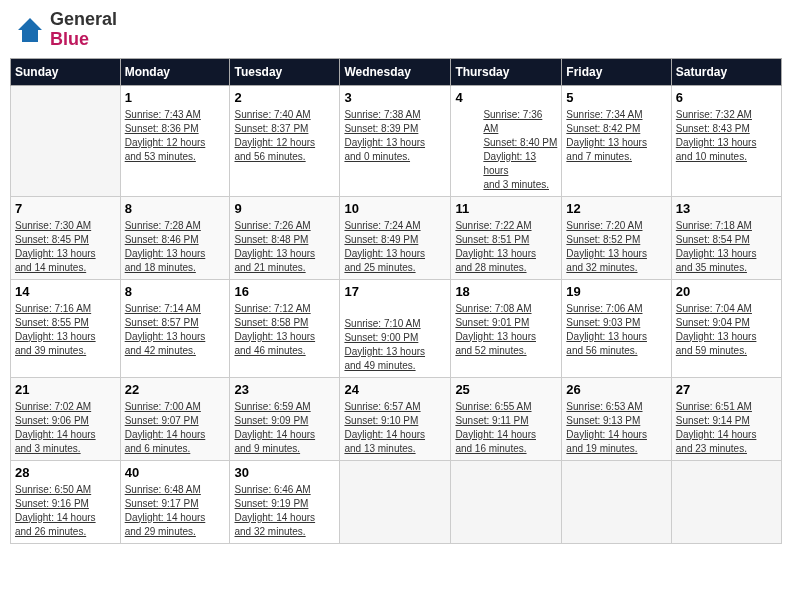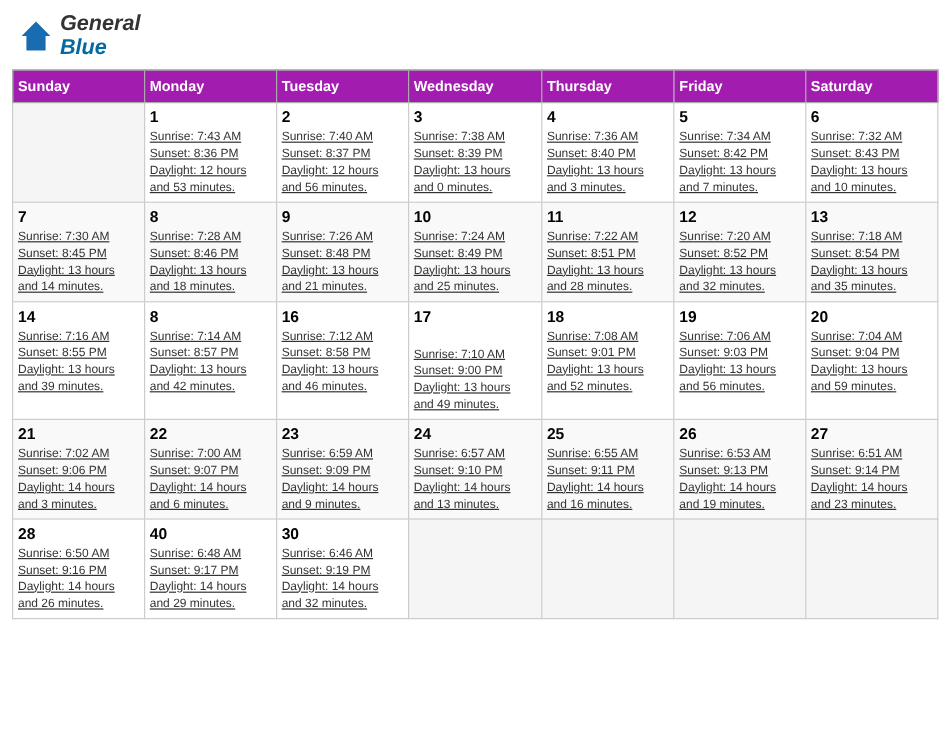--- a/index.html
+++ b/index.html
@@ -9,21 +9,20 @@
       width: 792px;
       min-height: 612px;
       padding: 10px;
     }
     .header {
       display: flex;
       justify-content: space-between;
       align-items: flex-start;
       margin-bottom: 8px;
       padding: 0 4px;
-      font-style: italic;
     }
     .logo {
       display: flex;
       align-items: center;
       gap: 4px;
     }
     .logo-text {
       font-size: 18px;
       font-weight: bold;
       color: #333;
@@ -44,21 +43,21 @@
     .subtitle {
       font-size: 14px;
       color: #555;
     }
     table {
       width: 100%;
       border-collapse: collapse;
       font-size: 11px;
     }
     thead tr th {
-      background-color: #a21caf;
+      background-color: #0f172a;
       color: #fff;
       padding: 6px 4px;
       text-align: left;
       font-size: 12px;
       font-weight: bold;
       border: 1px solid #aaa;
     }
     tbody tr td {
       border: 1px solid #ccc;
       vertical-align: top;
@@ -87,21 +86,21 @@
 </head>
 <body>
 
 <div class="header">
   <div class="logo">
     <svg class="logo-icon" viewBox="0 0 40 40">
       <polygon points="20,5 35,20 30,20 30,35 10,35 10,20 5,20" fill="#1a6cb0"></polygon>
     </svg>
     <div class="logo-text">
       <div>General</div>
-      <div style="color:#0369a1;">Blue</div>
+      <div style="color:#be185d;">Blue</div>
     </div>
   </div>
   <div class="title-block">
     <div class="main-title"></div>
     <div class="subtitle"></div>
   </div>
 </div>
 
 <table>
   <thead>
@@ -134,21 +133,21 @@
         </td>
         <td>
           <div class="day-number">3</div>
           <div class="day-info" style="white-space: pre-line;">Sunrise: 7:38 AM
 Sunset: 8:39 PM
 Daylight: 13 hours
 and 0 minutes.</div>
         </td>
         <td>
           <div class="day-number">4</div>
-          <div class="day-info" style="white-space: pre-line;">Sunrise: 7:36 AM
+          <div class="day-info" style="white-space: pre-line; margin-left: 28px;">Sunrise: 7:36 AM
 Sunset: 8:40 PM
 Daylight: 13 hours
 and 3 minutes.</div>
         </td>
         <td>
           <div class="day-number">5</div>
           <div class="day-info" style="white-space: pre-line;">Sunrise: 7:34 AM
 Sunset: 8:42 PM
 Daylight: 13 hours
 and 7 minutes.</div>

